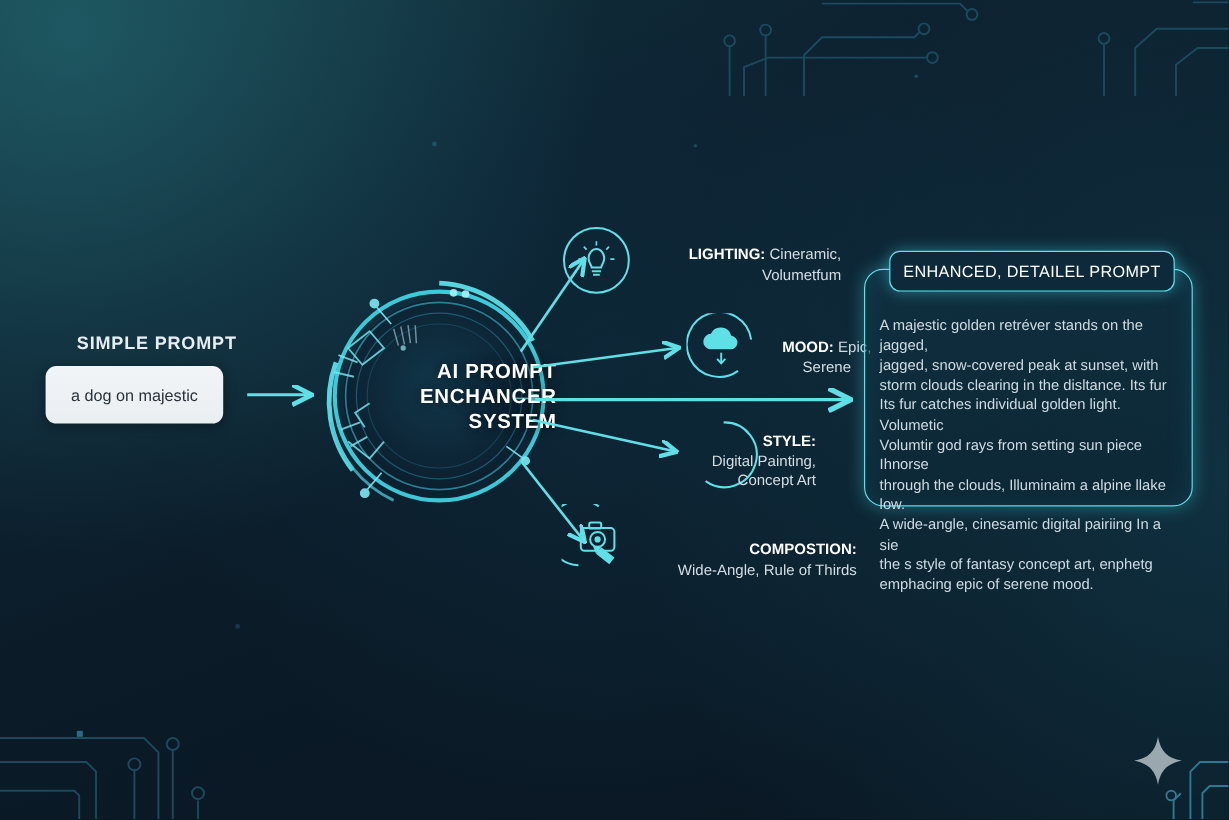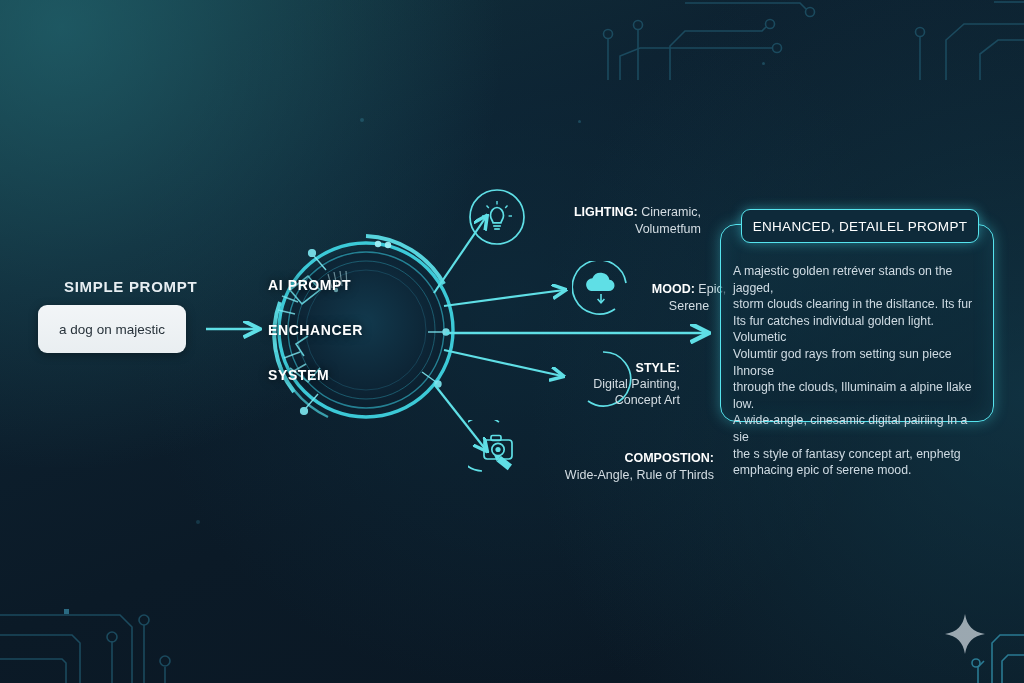--- a/index.html
+++ b/index.html
@@ -74,30 +74,29 @@
     height: 196px;
   }
   .hub-text {
     position: absolute;
     left: 0;
     top: 0;
     width: 196px;
     height: 196px;
     display: flex;
     flex-direction: column;
-    align-items: flex-start;
+    align-items: flex-end;
     justify-content: center;
     color: #ffffff;
-    font-size: 14px;
+    font-size: 17px;
     font-weight: bold;
     letter-spacing: .6px;
     line-height: 21px;
     text-align: center;
     text-shadow: 0 0 10px rgba(0,0,0,.7);
-    gap: 24px;
   }
 
   
   .branch-icon {
     position: absolute;
     width: 58px;
     height: 58px;
   }
   .branch-label {
     position: absolute;
@@ -393,20 +392,21 @@
   </div>
   <div class="branch-label lbl-right" style="left:534px;top:450px;width:180px;">
     <b>COMPOSTION:</b><br>
     <span>Wide-Angle, Rule of Thirds</span>
   </div>
 
   <div class="panel">
     <div class="panel-title">ENHANCED, DETAILEL PROMPT</div>
     <div class="panel-body">
       <p>A majestic golden retréver stands on the jagged,</p>
+      <p>jagged, snow-covered peak at sunset, with</p>
       <p>storm clouds clearing in the disltance. Its fur</p>
       <p>Its fur catches individual golden light. Volumetic</p>
       <p>Volumtir god rays from setting sun piece Ihnorse</p>
       <p>through the clouds, Illuminaim a alpine llake low.</p>
       <p>A wide-angle, cinesamic digital pairiing In a sie</p>
       <p>the s style of fantasy concept art, enphetg</p>
       <p>emphacing epic of serene mood.</p>
     </div>
   </div>
 

